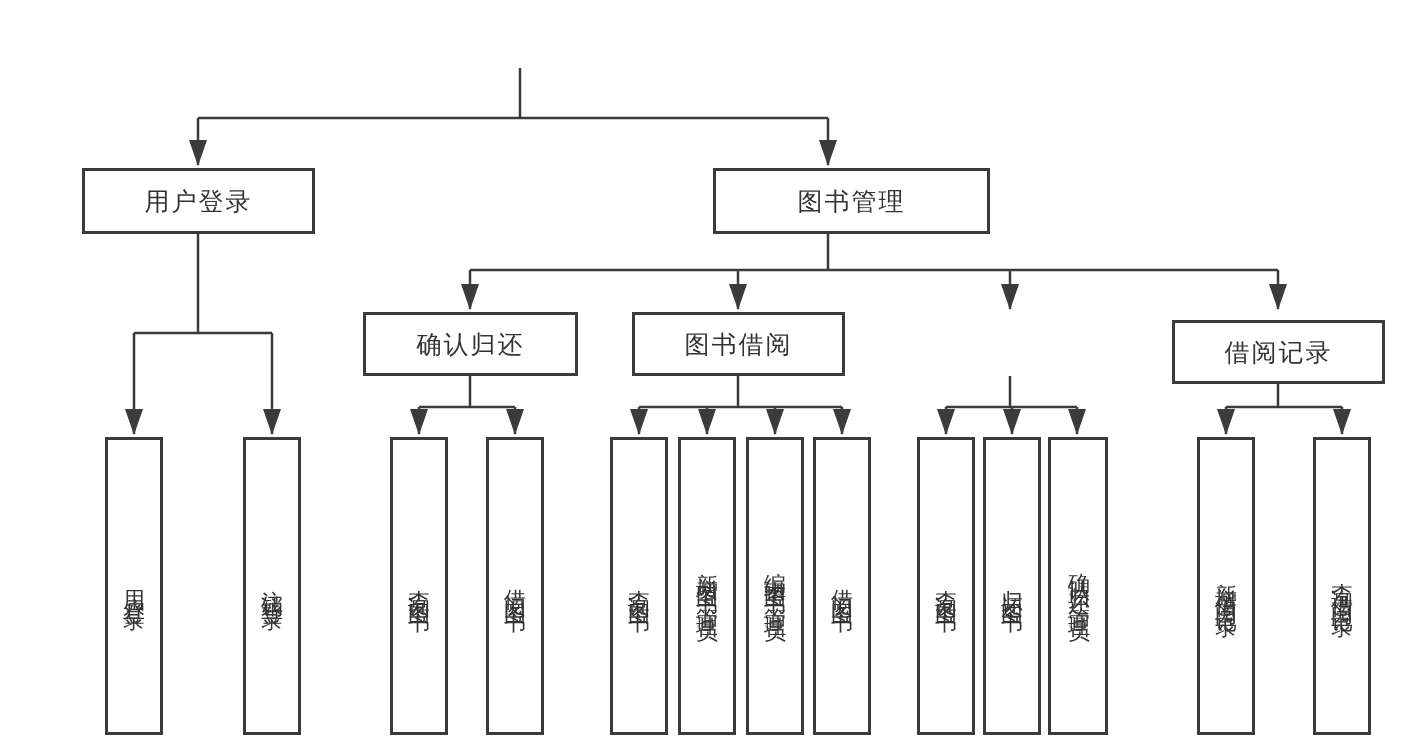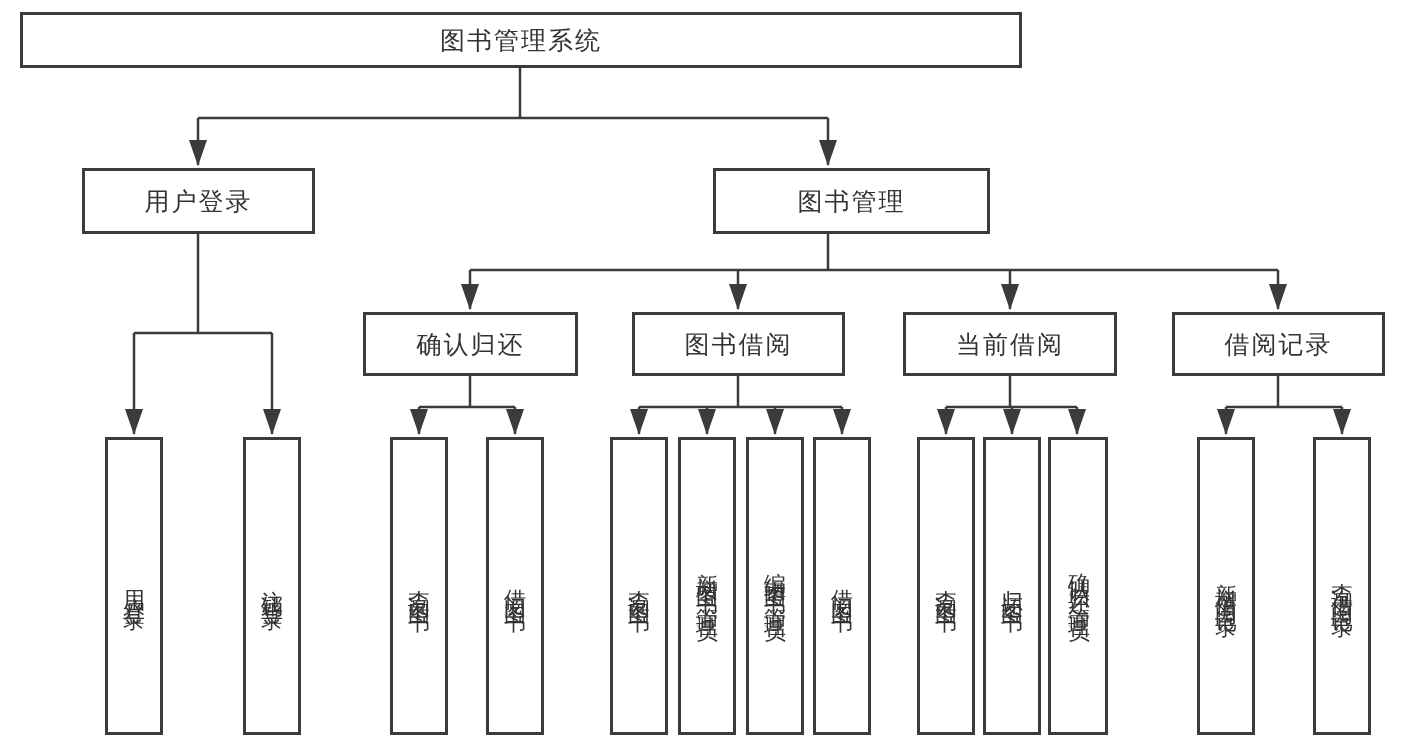--- a/index.html
+++ b/index.html
@@ -102,29 +102,27 @@
     </g>
 
     <g>
       <path d="M1278,376 V407"></path>
       <path d="M1226,407 H1342"></path>
       <path class="arrow" d="M1226,407 V434"></path>
       <path class="arrow" d="M1342,407 V434"></path>
     </g>
   </svg>
 
-  <div class="node h" style="left:20px;top:12px;width:1002px;height:56px">图书管理系统</div>
 
   <div class="node h" style="left:82px;top:168px;width:233px;height:66px">用户登录</div>
   <div class="node h" style="left:713px;top:168px;width:277px;height:66px">图书管理</div>
 
   <div class="node h" style="left:363px;top:312px;width:215px;height:64px">确认归还</div>
   <div class="node h" style="left:632px;top:312px;width:213px;height:64px">图书借阅</div>
-  <div class="node h" style="left:903px;top:312px;width:214px;height:64px">当前借阅</div>
-  <div class="node h" style="left:1172px;top:312px;width:213px;height:64px">借阅记录</div>
+  <div class="node h" style="left:1172px;top:320px;width:213px;height:64px">借阅记录</div>
 
   <div class="node v" style="left:105px;top:437px;width:58px;height:298px">用户登录</div>
   <div class="node v" style="left:243px;top:437px;width:58px;height:298px">注销登录</div>
 
   <div class="node v" style="left:390px;top:437px;width:58px;height:298px">查询图书</div>
   <div class="node v" style="left:486px;top:437px;width:58px;height:298px">借阅图书</div>
 
   <div class="node v" style="left:610px;top:437px;width:58px;height:298px">查询图书</div>
   <div class="node v" style="left:678px;top:437px;width:58px;height:298px">新增图书（管理员）</div>
   <div class="node v" style="left:746px;top:437px;width:58px;height:298px">编辑图书（管理员）</div>

